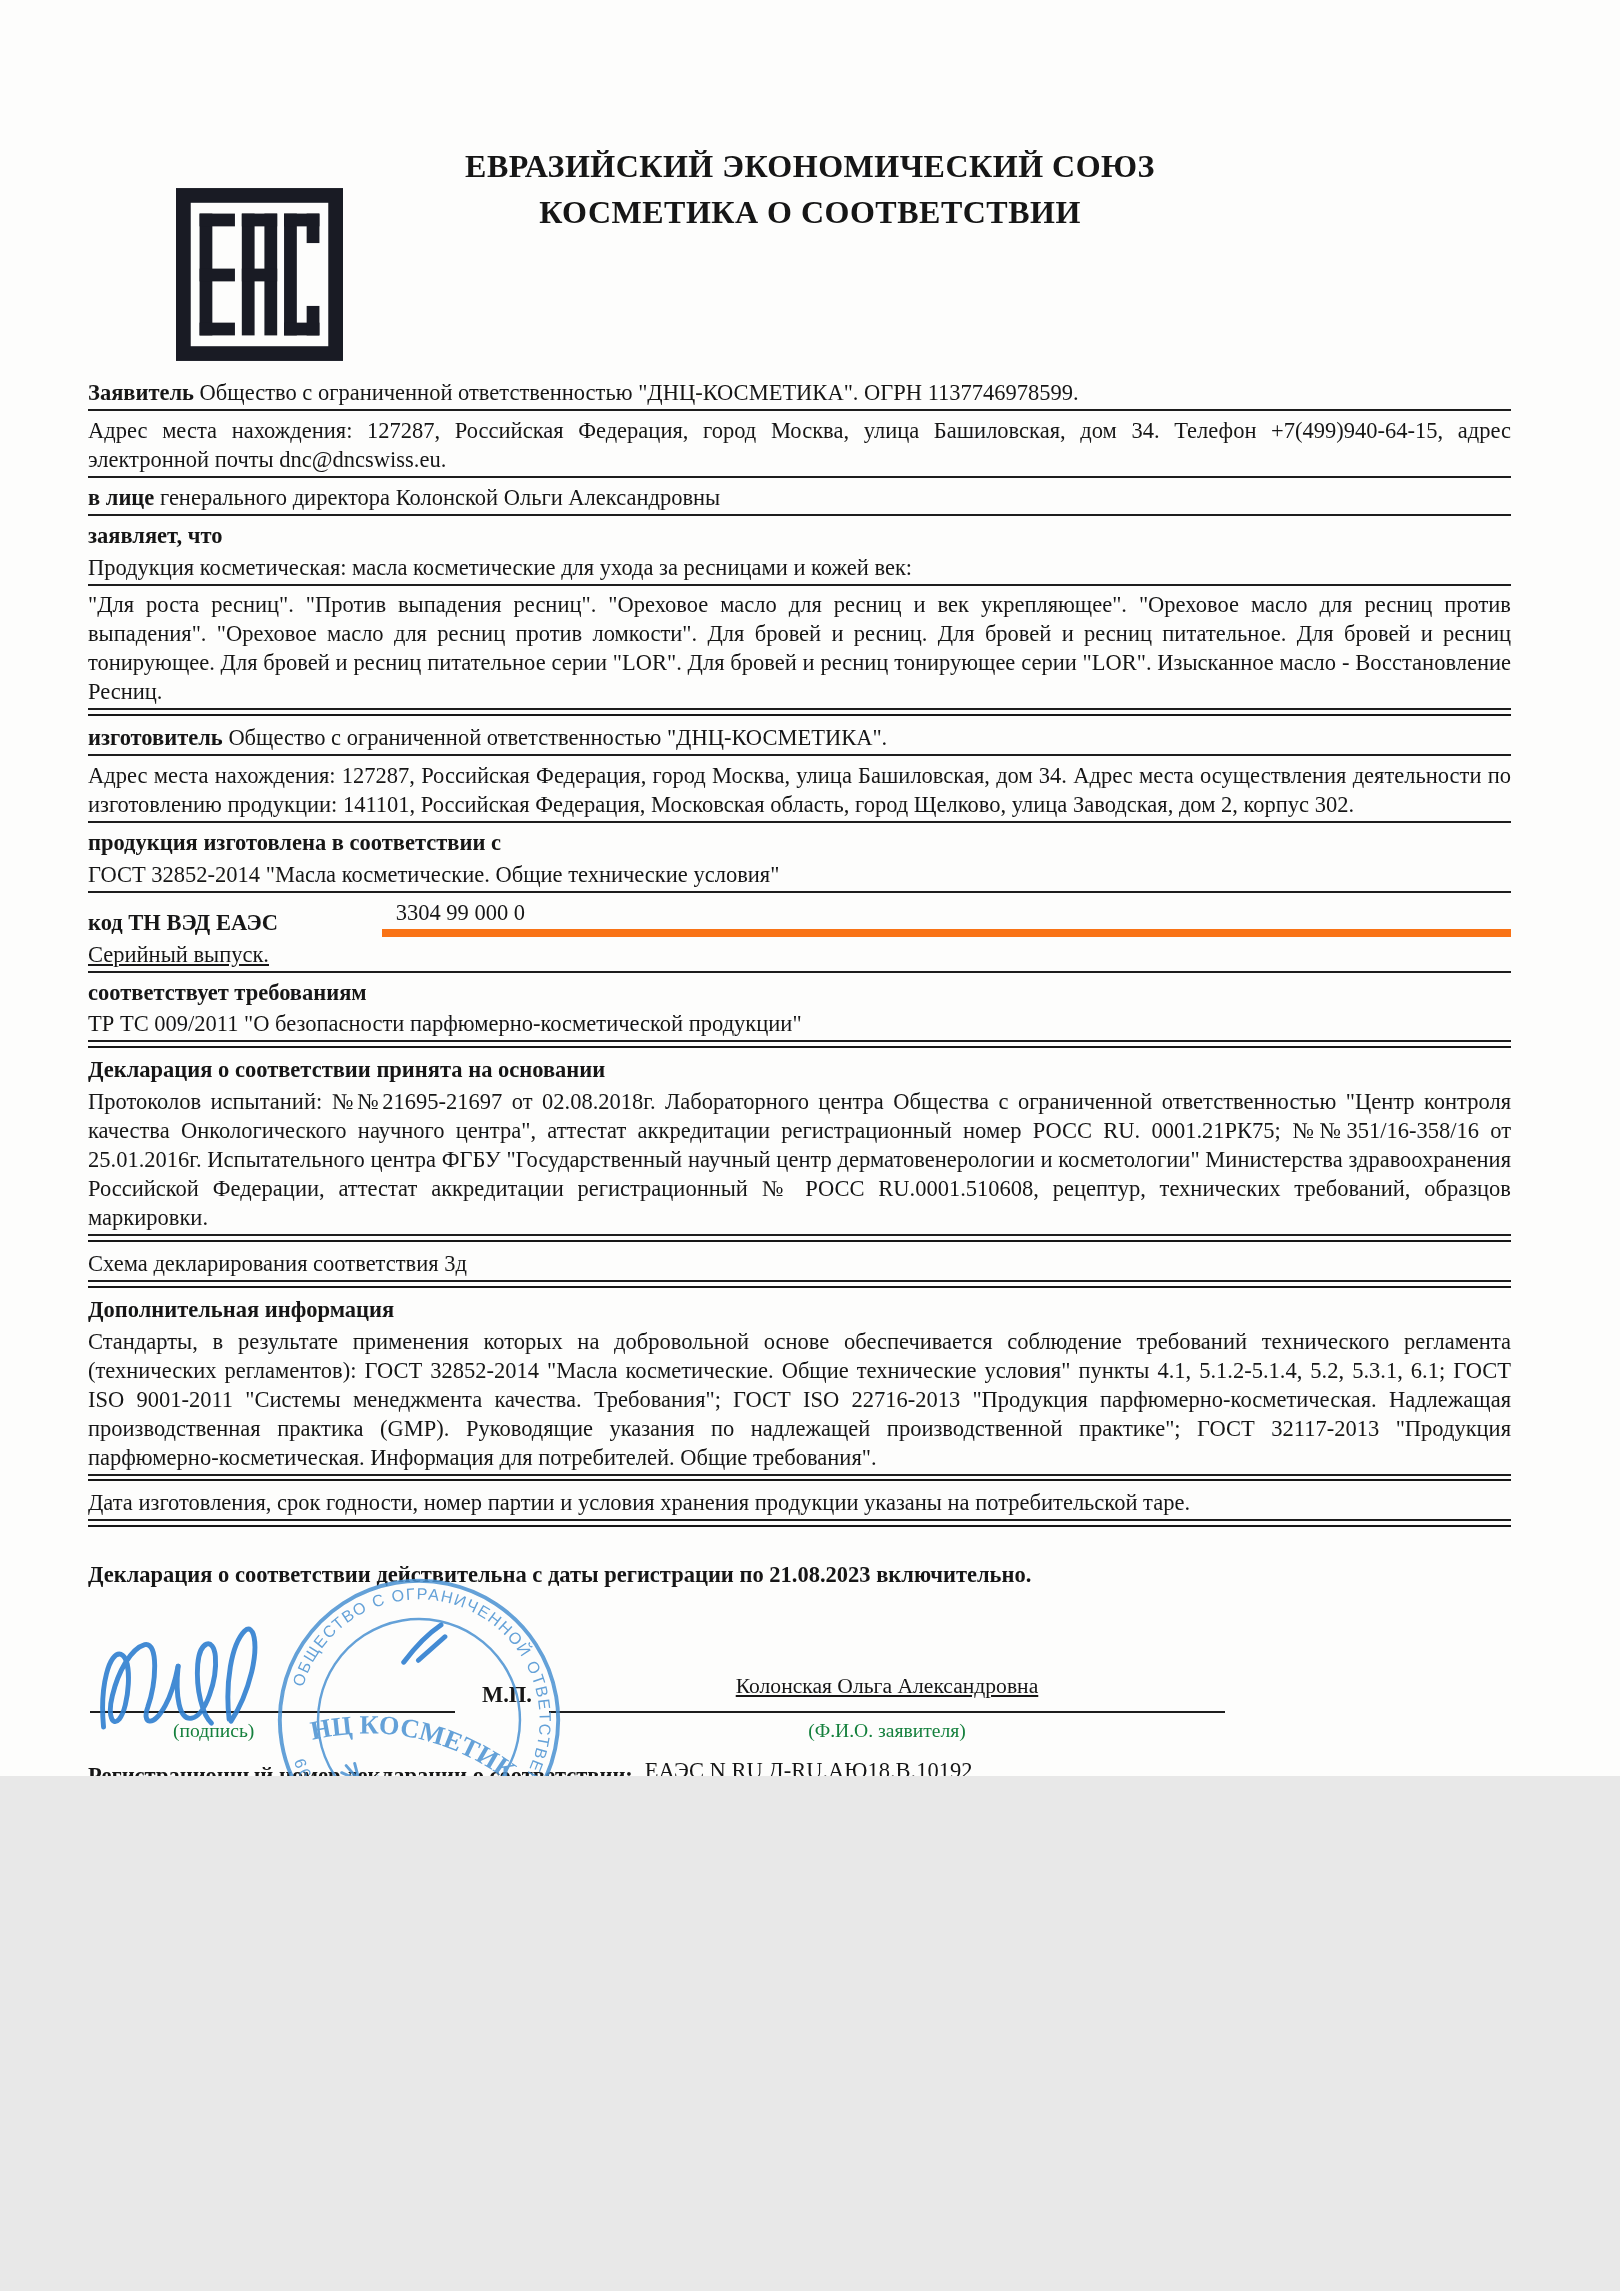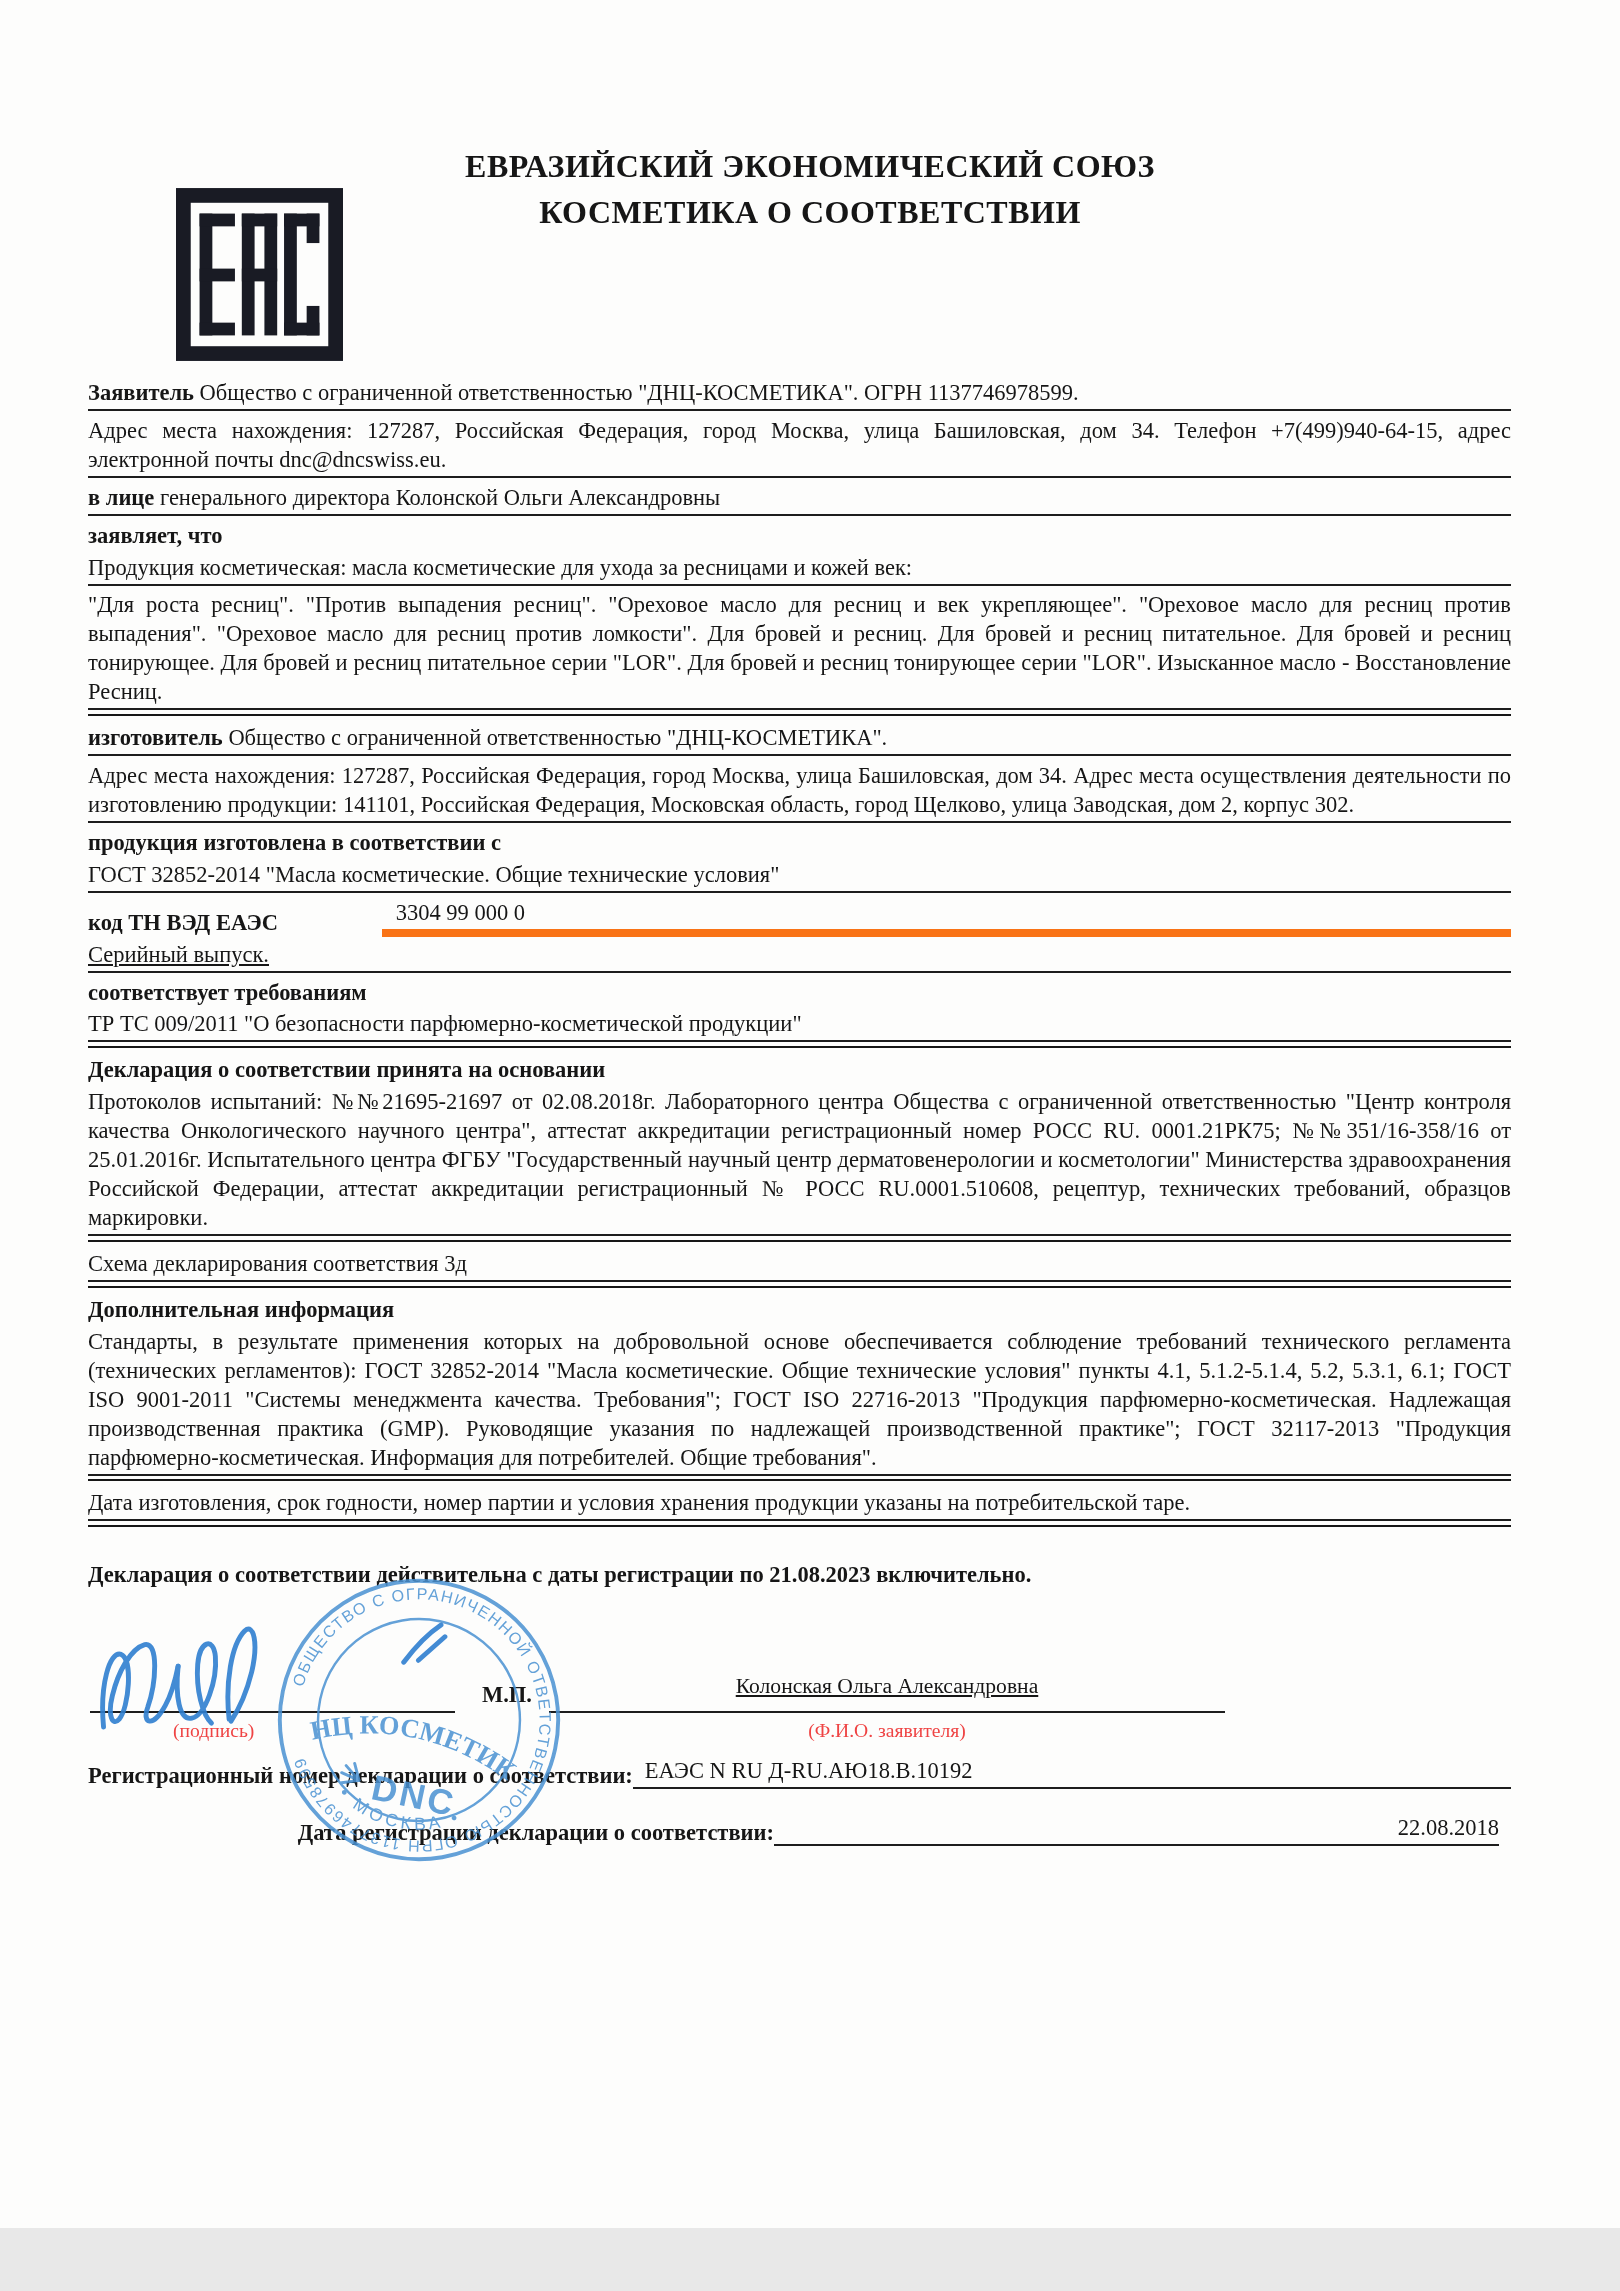--- a/index.html
+++ b/index.html
@@ -1,18 +1,18 @@
 <!DOCTYPE html>
 <html><head>
 <meta charset="utf-8">
 <style>
   html,body{margin:0;padding:0;background:#e8e8e8;}
   .page{
     position:relative;
-    width:1620px;height:2228px;
+    width:1620px;height:1776px;
     background:#fdfdfc;
     font-family:"Liberation Serif", serif;
     color:#161616;
     overflow:hidden;
   }
   
   .titles{
     position:absolute;left:0;top:143px;width:1620px;
     text-align:center;font-weight:bold;font-size:32px;line-height:46px;
     letter-spacing:0.5px;
@@ -28,21 +28,21 @@
   .sep{height:0;border-bottom:2.5px solid #161616;margin:-1px 0 6.9px 0;}
   .just{text-align:justify;}
   b,.b{font-weight:bold;}
   .flexrow{display:flex;align-items:flex-end;}
   .flexrow .lbl{flex:none;}
   .flexrow .val{flex:1 1 auto;border-bottom:8px solid #f97316;padding:0 0 2px 13.7px;}
   .gap28{height:25.5px;}
   
   .abs{position:absolute;}
   .sigline{border-top:2px solid #1d1d1d;height:0;}
-  .caption{font-size:19.6px;line-height:23.5px;color:#ef4444;}
+  .caption{font-size:19.6px;line-height:23.5px;color:#15803d;}
   .center{text-align:center;}
   .regflex{display:flex;align-items:flex-end;font-size:22.5px;}
   .regflex .lbl{flex:none;font-weight:bold;}
   .regflex .val{flex:1 1 auto;border-bottom:2px solid #1d1d1d;padding:0 0 2.9px 11.8px;}
   .dateflex .lbl{width:698px;}
   
   .stamp{
     position:absolute;left:271px;top:1572px;width:296px;height:296px;
     transform:rotate(12deg);opacity:.85;pointer-events:none;
   }

